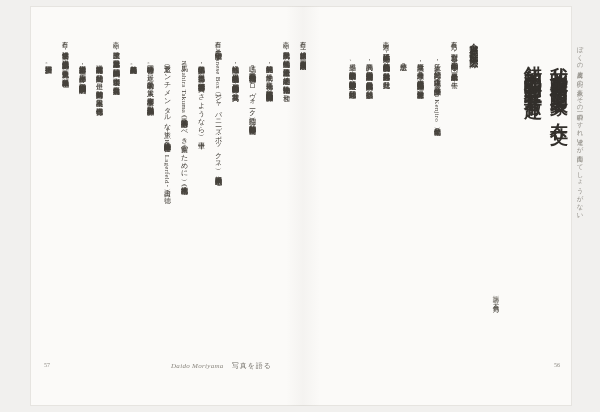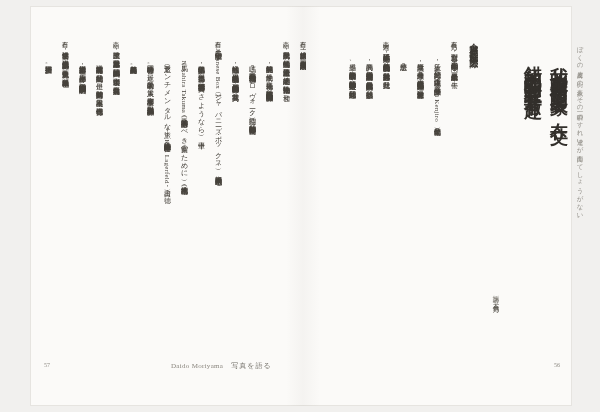--- a/index.html
+++ b/index.html
@@ -66,21 +66,21 @@
     color:#3b3833;
   }
   .pagenum{
     position:absolute;font-size:6px;color:#8d8a83;
     font-family:"Liberation Serif","DejaVu Serif",serif;
   }
   .footer{
     position:absolute;left:171px;top:361px;
     font-size:7px;color:#8a867e;letter-spacing:0.3px;
   }
-  .footer .latin{}
+  .footer .latin{font-style:italic;}
   .footer .jp{font-style:normal;color:#6e6b64;margin-left:8px;font-size:7px;letter-spacing:1px;margin-top:48px;}
 </style>
 </head>
 <body>
 
 <div class="sheet"></div>
 <div class="gutter"></div>
 
 <div class="margin-quote">ぼくの皮膚と街の表象、その一瞬のすれ違いが面白くてしょうがない。</div>
 

